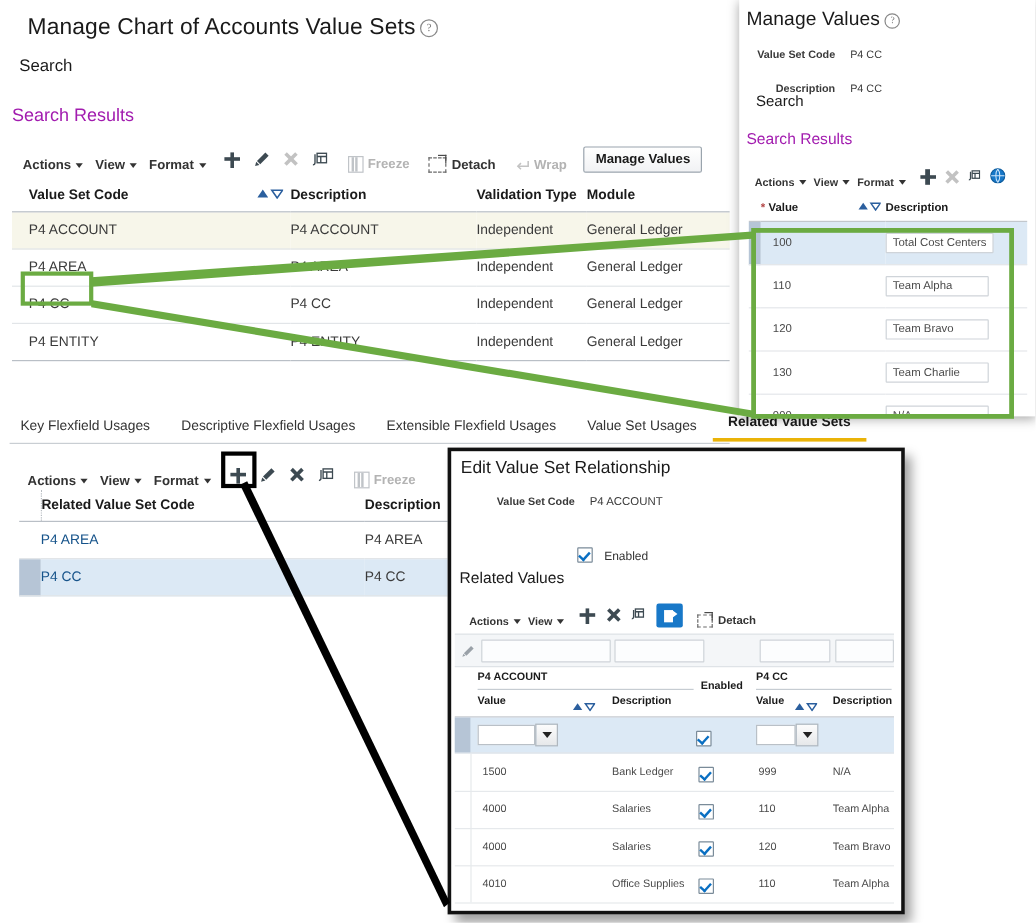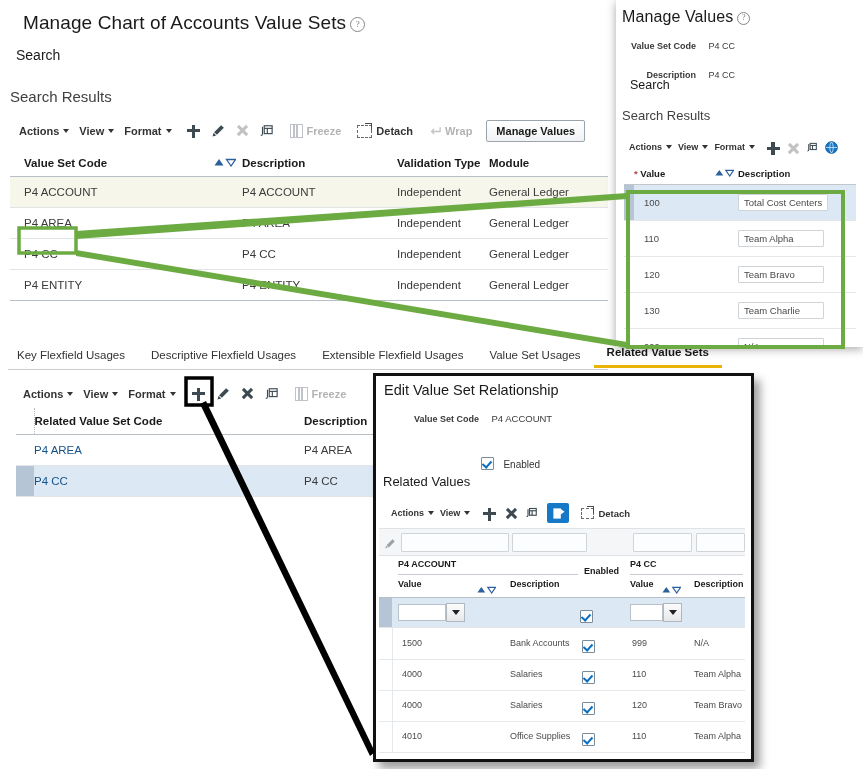--- a/index.html
+++ b/index.html
@@ -16,27 +16,27 @@
 
   
   .page-title{
     font-size:19px;font-weight:400;color:#1a1a1a;letter-spacing:.1px;
   }
   .help-icon{
     display:inline-block;width:13px;height:13px;border:1.2px solid #888;
     border-radius:50%;font-size:9px;line-height:12px;text-align:center;
     color:#777;vertical-align:2px;margin-left:4px;font-family:"Liberation Serif",serif;
   }
-  .section-head{font-size:15px;color:#404040;font-weight:400;}
+  .section-head{font-size:15px;color:#a21caf;font-weight:400;}
   .disclose{
     font-size:14px;color:#1a1a1a;font-weight:400;
   }
 
   
-  .toolbar{display:flex;align-items:center;gap:0px;height:26px;}
+  .toolbar{display:flex;align-items:flex-end;gap:0px;height:26px;}
   .tb-menu{
     font-size:11px;font-weight:bold;color:#333;padding:0 5px;cursor:pointer;
     display:flex;align-items:center;gap:4px;white-space:nowrap;
   }
   .caret{
     width:0;height:0;border-left:3.5px solid transparent;border-right:3.5px solid transparent;
     border-top:4.5px solid #333;display:inline-block;
   }
   .tb-icon{
     width:24px;height:22px;display:flex;align-items:center;justify-content:center;
@@ -571,21 +571,21 @@
       <span class="fld"></span>
         <span class="drop">
           <i></i>
         </span>
     </span>
   </div>
 
   <div class="abs" style="left:3px;top:252px;width:366px;height:31px;border-bottom:1px solid #e6e9ec;">
     <span class="abs" style="left:0;top:0;width:13px;height:31px;border-right:1px solid #e6e9ec;"></span>
     <span class="abs" style="left:23px;top:10px;font-size:9px;color:#4a4a4a;">1500</span>
-    <span class="abs" style="left:131px;top:10px;font-size:9px;color:#4a4a4a;">Bank Accounts</span>
+    <span class="abs" style="left:131px;top:10px;font-size:9px;color:#4a4a4a;">Bank Ledger</span>
     <span class="abs" style="left:203px;top:9px;"><span class="chk on"></span></span>
     <span class="abs" style="left:253px;top:10px;font-size:9px;color:#4a4a4a;">999</span>
     <span class="abs" style="left:315px;top:10px;font-size:9px;color:#4a4a4a;">N/A</span>
   </div>
   <div class="abs" style="left:3px;top:283px;width:366px;height:31px;border-bottom:1px solid #e6e9ec;">
     <span class="abs" style="left:0;top:0;width:13px;height:31px;border-right:1px solid #e6e9ec;"></span>
     <span class="abs" style="left:23px;top:10px;font-size:9px;color:#4a4a4a;">4000</span>
     <span class="abs" style="left:131px;top:10px;font-size:9px;color:#4a4a4a;">Salaries</span>
     <span class="abs" style="left:203px;top:9px;"><span class="chk on"></span></span>
     <span class="abs" style="left:253px;top:10px;font-size:9px;color:#4a4a4a;">110</span>

